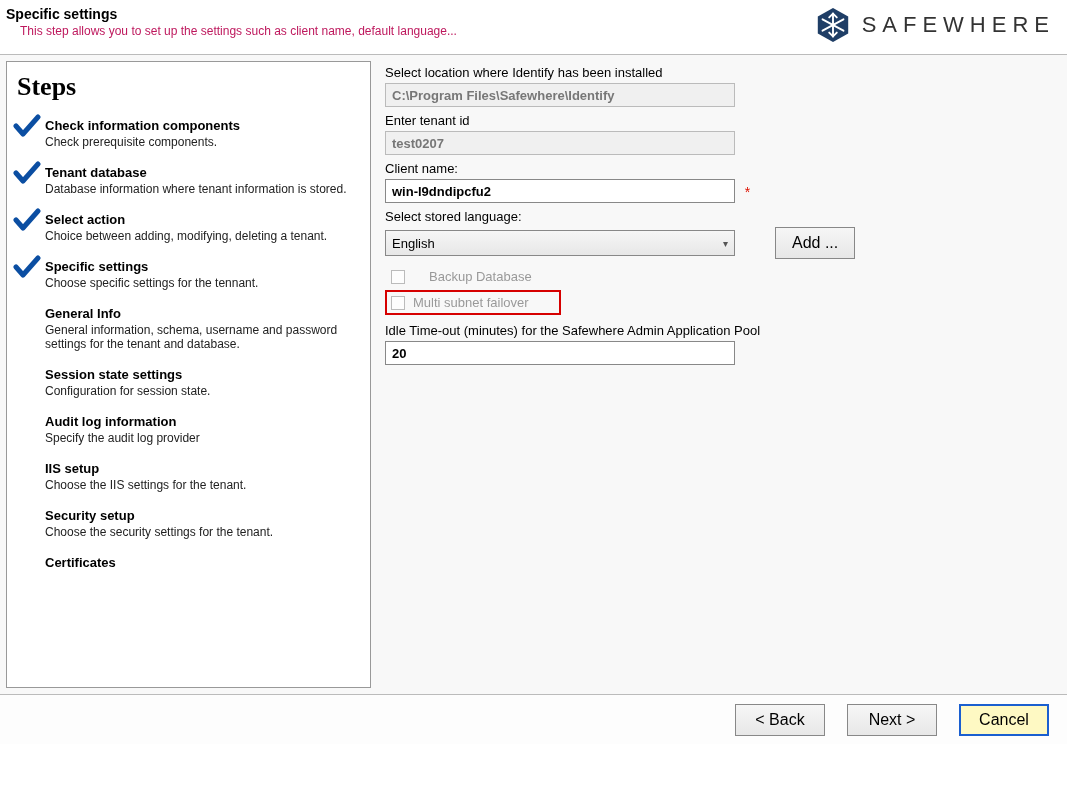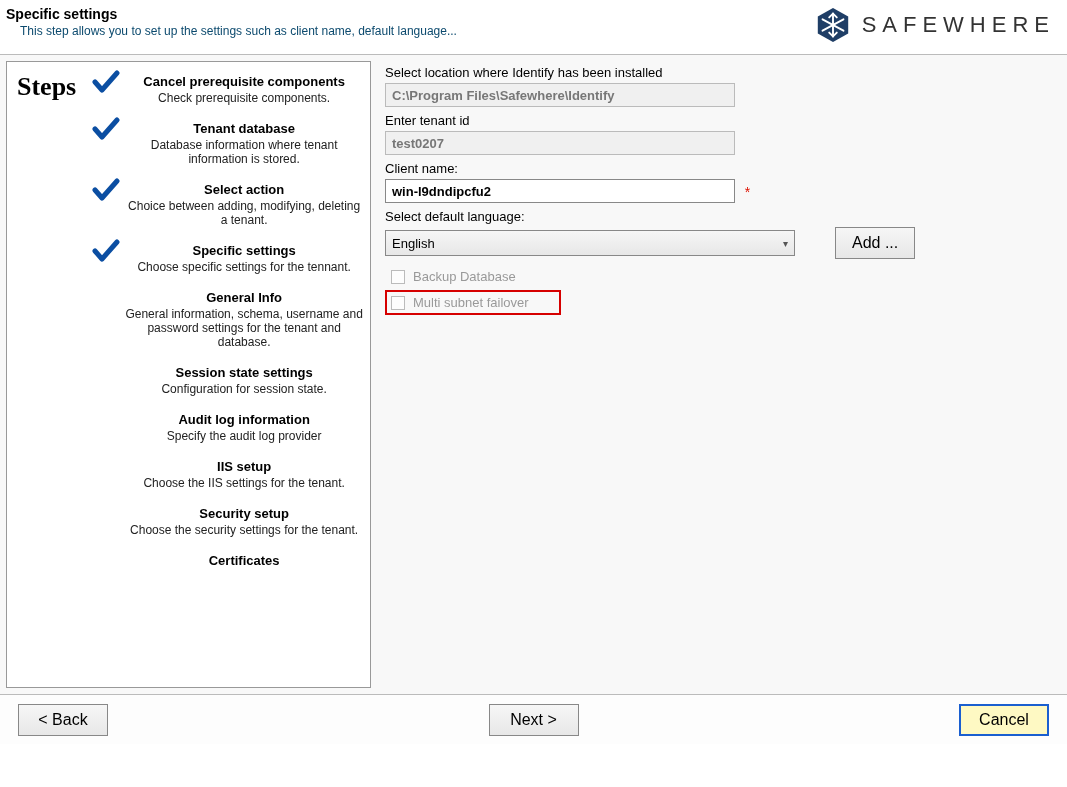--- a/index.html
+++ b/index.html
@@ -20,21 +20,21 @@
     padding: 6px 12px 10px 6px;
   }
   .header-text h1 {
     font-size: 14px;
     font-weight: bold;
     margin: 0 0 2px 0;
   }
   .header-text p {
     font-size: 12px;
     margin: 0 0 0 14px;
-    color:#0c4a6e;
+    color:#be185d;
   }
   .brand {
     display:flex;
     align-items:center;
     gap:10px;
   }
   .brand-name {
     font-size: 22px;
     letter-spacing: 6px;
     color:#333;
@@ -45,22 +45,21 @@
     display:flex;
     height: 640px;
     background:#f8f8f8;
   }
   .steps-panel {
     width: 365px;
     margin: 6px 0 6px 6px;
     border: 1px solid #999;
     background:#fff;
     display:flex;
-    flex-direction:row;
-    text-align:center;
+    flex-direction:column;
   }
   .steps-title {
     font-family: "Times New Roman", serif;
     font-size: 26px;
     font-weight: bold;
     padding: 10px 10px 4px 10px;
   }
   .steps-scroll {
     flex:1;
     overflow-y:auto;
@@ -103,21 +102,21 @@
     font-weight:bold;
   }
   .text-input.readonly {
     background:#f0f0f0;
     color:#777;
     border-color:#bbb;
   }
   .req-star { color:#d10; font-size:14px; margin-left:6px; vertical-align:middle; }
   .lang-row { display:flex; align-items:center; gap:40px; }
   .select-box {
-    width: 410px;
+    width: 350px;
     height: 26px;
     border: 1px solid #888;
     background: linear-gradient(#f6f6f6,#e7e7e7);
     padding: 0 6px;
     display:flex;
     align-items:center;
     justify-content:space-between;
     cursor:pointer;
     font-size:13px;
   }
@@ -126,43 +125,43 @@
     height:32px;
     padding: 0 16px;
     border:1px solid #888;
     background: linear-gradient(#f6f6f6,#e7e7e7);
     font-size:16px;
     cursor:pointer;
   }
   .checkbox-row {
     display:flex;
     align-items:center;
-    gap:8px;
+    gap:24px;
     padding:4px 0;
     color:#999;
   }
   .checkbox-box {
     width:14px; height:14px;
     border:1px solid #bbb;
     background:#fdfdfd;
   }
   .highlight-red {
     border:2px solid #d60000;
     padding:3px 30px 3px 4px;
     display:inline-flex;
     align-items:flex-end;
     gap:8px;
   }
   .footer {
     height: 50px;
     border-top:1px solid #bbb;
     display:flex;
-    justify-content:space-between;
+    justify-content:flex-end;
     align-items:center;
-    gap:10px;
+    gap:22px;
     padding: 0 18px;
     background:#fdfdfd;
   }
   .footer .btn { width:90px; }
   .footer .btn.primary {
     border:2px solid #1a5fd0;
     background:#fef9c3;
   }
   
   .steps-scroll::-webkit-scrollbar { width:16px; }
@@ -195,21 +194,21 @@
 </div>
 
 <div class="content-area">
   <div class="steps-panel">
     <div class="steps-title">Steps</div>
     <div class="steps-scroll" id="steps-scroll">
         <div class="step-item">
           <svg class="checkmark" viewBox="0 0 28 24">
             <path d="M3 12 L10 20 L25 3" stroke="#0b4ea2" stroke-width="5" fill="none" stroke-linecap="round" stroke-linejoin="round"></path>
           </svg>
-          <div class="title">Cancel prerequisite components</div>
+          <div class="title">Check information components</div>
           <div class="desc">Check prerequisite components.</div>
         </div>
         <div class="step-item">
           <svg class="checkmark" viewBox="0 0 28 24">
             <path d="M3 12 L10 20 L25 3" stroke="#0b4ea2" stroke-width="5" fill="none" stroke-linecap="round" stroke-linejoin="round"></path>
           </svg>
           <div class="title">Tenant database</div>
           <div class="desc">Database information where tenant information is stored.</div>
         </div>
         <div class="step-item">
@@ -262,21 +261,21 @@
       <input class="text-input readonly" readonly="" value="test0207" style="">
     </div>
     <div class="form-row">
       <div class="form-label">Client name:</div>
       <span>
         <input class="text-input" value="win-l9dndipcfu2" style="">
         <span class="req-star">*</span>
       </span>
     </div>
     <div class="form-row">
-      <div class="form-label">Select default language:</div>
+      <div class="form-label">Select stored language:</div>
       <div class="lang-row">
         <div class="select-box">
           <span>English</span>
           <span class="select-caret">▾</span>
         </div>
         <button class="btn">Add ...</button>
       </div>
     </div>
 
     <div class="checkbox-row" style="margin-left:6px; margin-top:6px;">
@@ -284,20 +283,24 @@
       <span>Backup Database</span>
     </div>
 
     <div style="margin:2px 0 8px 0;">
       <span class="highlight-red">
         <span class="checkbox-box"></span>
         <span style="color:#999;">Multi subnet failover</span>
       </span>
     </div>
 
+    <div class="form-row">
+      <div class="form-label">Idle Time-out (minutes) for the Safewhere Admin Application Pool</div>
+      <input class="text-input" value="20" style="">
+    </div>
   </div>
 </div>
 
 <div class="footer">
   <button class="btn">&lt; Back</button>
   <button class="btn">Next &gt;</button>
   <button class="btn primary">Cancel</button>
 </div>
 
 </body></html>

